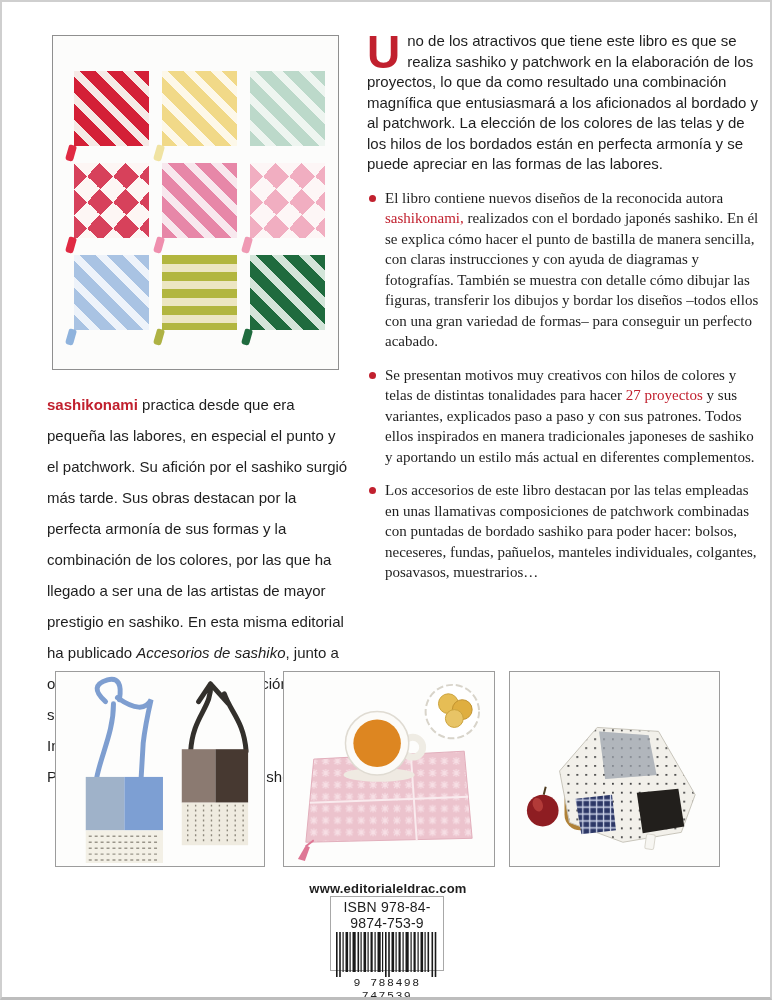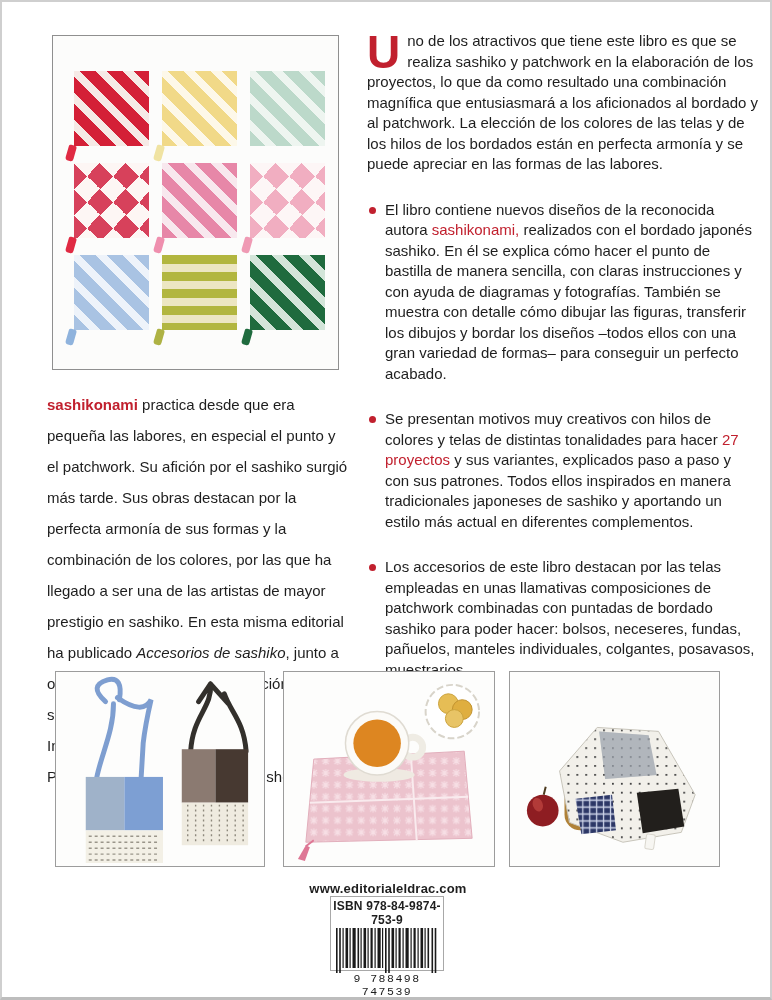--- a/index.html
+++ b/index.html
@@ -30,42 +30,42 @@
   .bio { position:absolute; left:45px; top:387px; width:303px; font-size:15px; line-height:31px; }
   .bio .name { color:var(--accent); font-weight:bold; }
   .bio em { font-style:italic; }
 
   
   .col { position:absolute; left:365px; top:29px; width:392px; font-size:15px; line-height:20.5px; }
   .dropcap {
     float:left; color:var(--accent); font-weight:bold;
     font-size:46px; line-height:37px; padding:3px 7px 0 0;
   }
-  .bullet { position:relative; padding-left:18px; margin-top:25px; }
+  .bullet { position:relative; padding-left:18px; margin-top:13px;font-family:Liberation Serif, serif; }
   .bullet::before {
     content:""; position:absolute; left:2px; top:7px; width:7px; height:7px;
     border-radius:50%; background:var(--accent);
   }
   .red { color:var(--accent); }
 
   
   .photo { position:absolute; top:669px; height:196px; border:1px solid #9c9c9c; background:#fdfdfc; }
   .photo svg { display:block; width:100%; height:100%; }
   #photo-bags   { left:53px;  width:210px; }
   #photo-mat    { left:281px; width:212px; }
   #photo-basket { left:507px; width:211px; }
 
   
   .site { position:absolute; left:0; top:879px; width:772px; text-align:center;
           font-size:13px; font-weight:bold; letter-spacing:.2px; }
   .barcode-box {
     position:absolute; left:328px; top:894px; width:114px; height:75px;
     background:#fff; border:1px solid #a8a8a8; text-align:center;
   }
-  .isbn-label { font-size:12px; font-weight:bold; letter-spacing:.2px; margin-top:2px; }
+  .isbn-label { font-size:14px; font-weight:normal; letter-spacing:.2px; margin-top:2px; }
   .barcode-box svg { display:block; margin:1px auto 0 auto; }
   .isbn-digits { font-size:11.5px; letter-spacing:1.5px; margin-top:-1px; font-family:Liberation Mono, monospace; }
 </style>
 </head>
 <body>
 
 <div class="page">
 
   <div class="cover-frame">
     <div class="coaster-grid">

